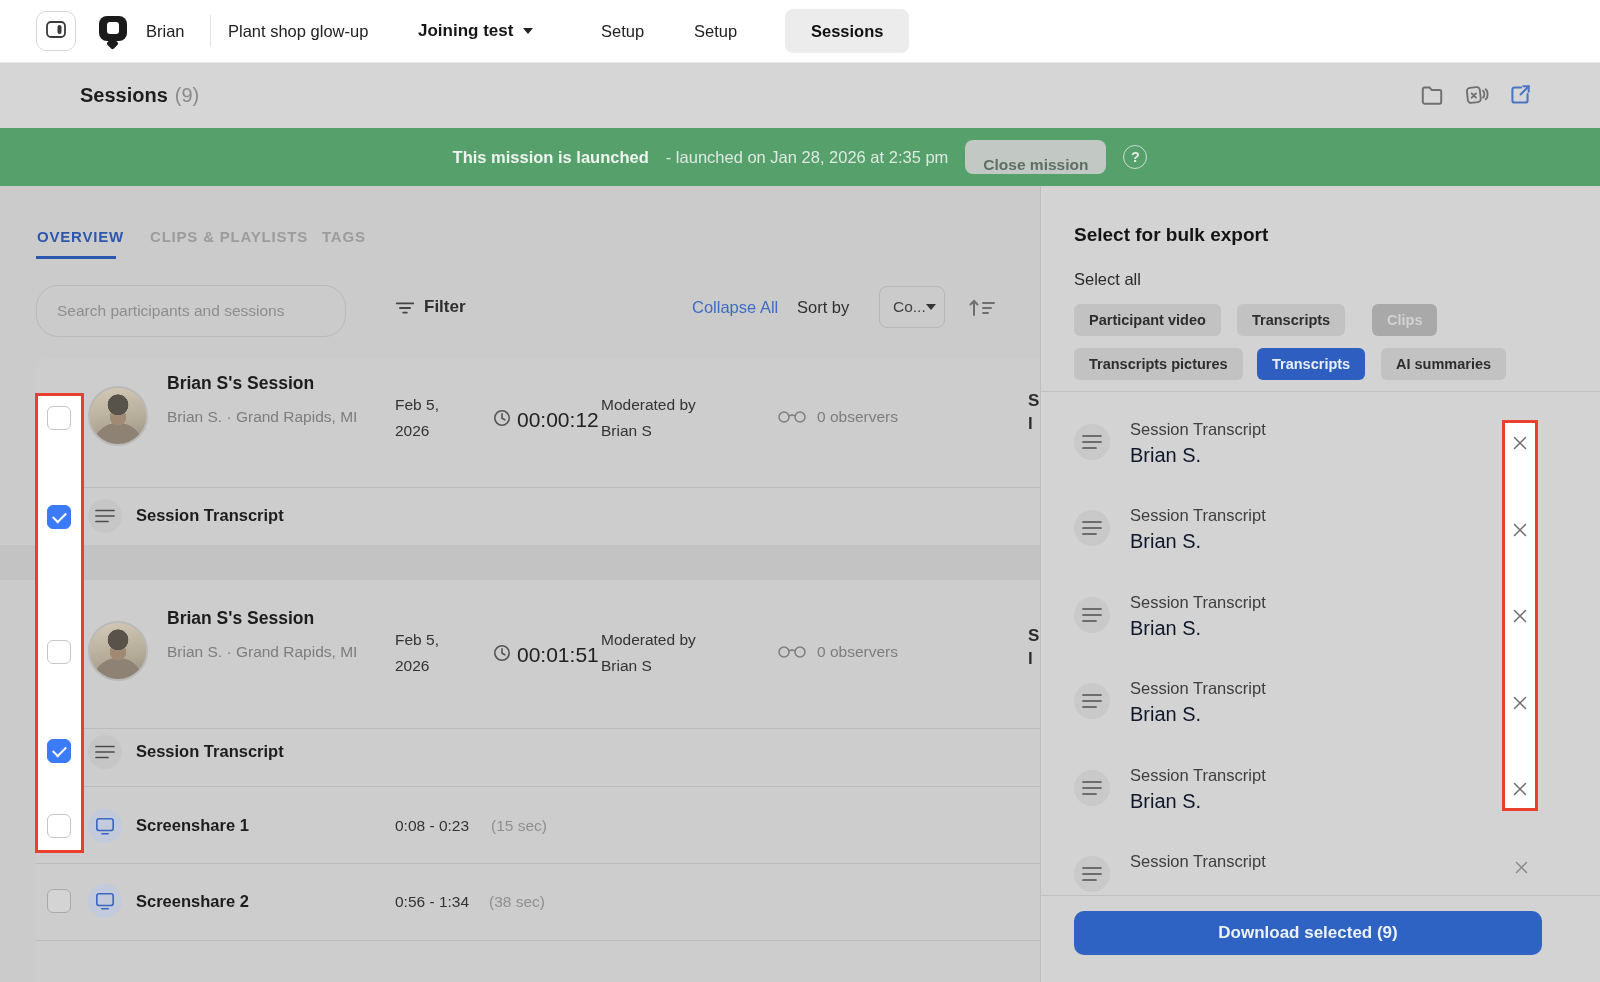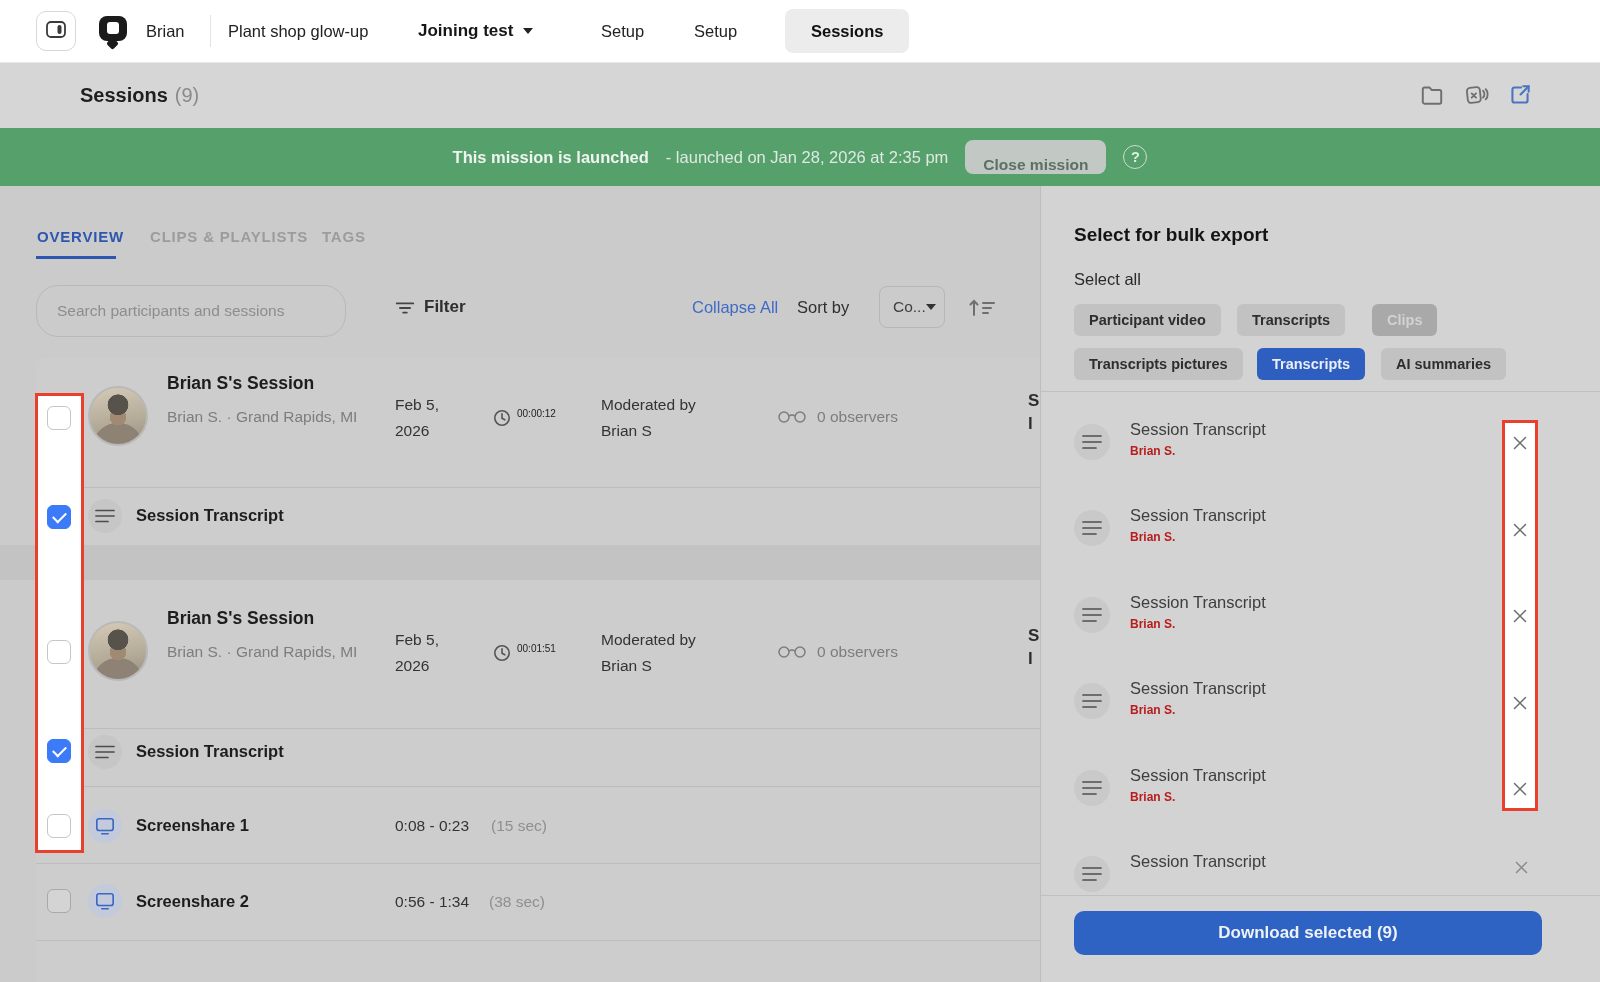--- a/index.html
+++ b/index.html
@@ -58,42 +58,42 @@
   .sep{left:0;width:100%;height:1px;background:#bcbcbc;}
   .avatar{width:60px;height:60px;border-radius:50%;border:2px solid #b9b9b9;box-sizing:border-box;overflow:hidden;
     background:
       radial-gradient(circle at 50% 30%, #57524a 0 21%, rgba(0,0,0,0) 22%),
       radial-gradient(circle at 50% 52%, #a08a74 0 20%, rgba(0,0,0,0) 21%),
       radial-gradient(circle at 50% 108%, #8d8274 0 38%, rgba(0,0,0,0) 39%),
       linear-gradient(170deg,#d4cab7 0%,#b4aa98 60%,#998f80 100%);}
   .s-title{font-size:17.5px;font-weight:700;color:#1d1d1d;}
   .s-sub{font-size:15.5px;color:#7d7d7d;line-height:26px;width:205px;}
   .s-meta{font-size:15.5px;color:#333;line-height:26px;}
-  .s-dur{font-size:10px;color:#222;}
+  .s-dur{font-size:21px;color:#222;}
   .s-obs{font-size:15.5px;color:#7d7d7d;}
   .clipcol{font-size:17px;font-weight:700;color:#2c2c2c;line-height:23px;}
   .rowlabel{font-size:16.5px;font-weight:700;color:#1d1d1d;}
   .icircle{width:34px;height:34px;border-radius:50%;background:#c6c6c6;display:flex;align-items:center;justify-content:center;}
   .icircle.blue{background:#c2cadb;}
   .times{font-size:15.5px;color:#333;}
   .secs{font-size:15.5px;color:#8f8f8f;}
 
   
   .panel{position:absolute;left:1040px;top:186px;width:560px;height:796px;background:#d3d3d3;
     border-left:1px solid #bdbdbd;box-sizing:border-box;z-index:3;}
   .p-title{left:33px;top:38px;font-size:19px;font-weight:700;color:#141414;}
   .p-selall{left:33px;top:84px;font-size:16.5px;color:#2a2a2a;}
   .chip{position:absolute;height:32px;line-height:32px;padding:0 15px;border-radius:6px;background:#c2c2c2;
     font-size:14.5px;font-weight:700;color:#2e2e2e;}
   .chip.disabled{background:#a9a9a9;color:#d2d2d2;}
   .chip.selected{background:#2e5fc0;color:#e9eef7;}
   .p-div{position:absolute;left:0;width:100%;height:1px;background:#c0c0c0;}
   .plist{position:absolute;left:0;top:206px;width:560px;height:503px;overflow:hidden;}
   .p-item-title{font-size:16.5px;color:#3e3e3e;}
-  .p-item-sub{font-size:12px;color:#b91c1c;font-weight:bold;}
+  .p-item-sub{font-size:20px;color:#0f172a;}
   .picircle{width:36px;height:36px;border-radius:50%;background:#c9c9c9;display:flex;align-items:center;justify-content:center;}
   .dl-btn{position:absolute;left:33px;top:725px;width:468px;height:44px;border:none;border-radius:10px;
     background:#2e62c3;font-family:"Liberation Sans",sans-serif;font-size:17px;font-weight:700;color:#edf1f8;}
 
   
   .hlbox{position:absolute;background:#ffffff;border:3px solid #e8402c;box-sizing:border-box;z-index:5;}
   .cb{position:absolute;left:47px;width:24px;height:24px;border-radius:6px;box-sizing:border-box;z-index:6;}
   .cb.off{background:#fff;border:1.5px solid #c6c6c6;}
   .cb.on{background:#3b7bf7;border:1.5px solid #3b7bf7;}
   .cb.on::after{content:"";position:absolute;left:5px;top:6px;width:11px;height:6px;

